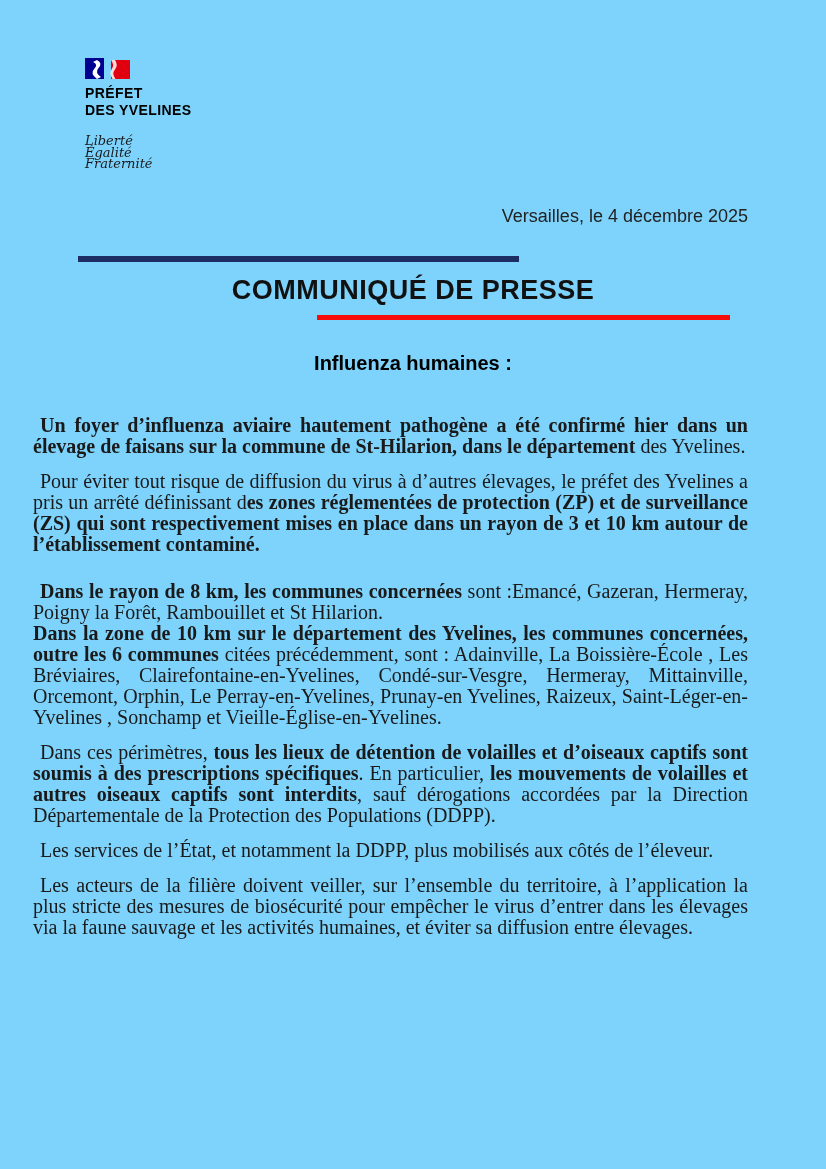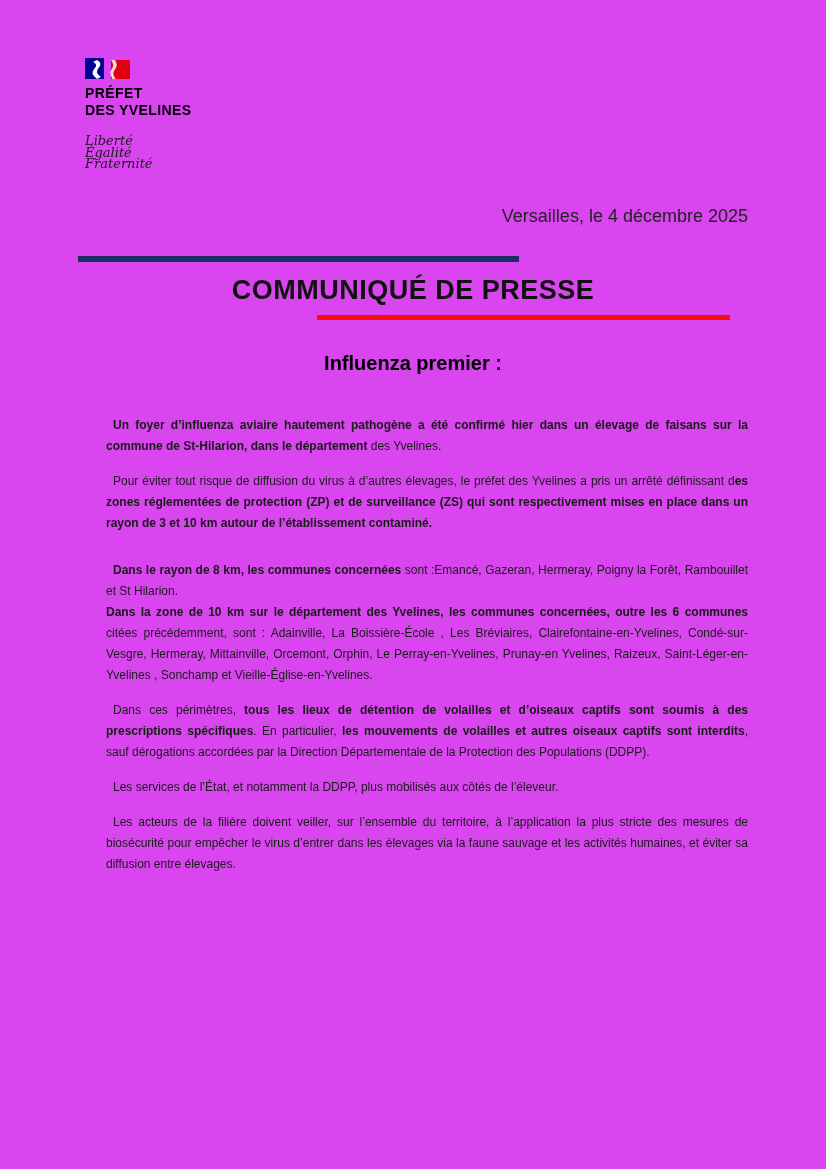--- a/index.html
+++ b/index.html
@@ -3,21 +3,21 @@
 <meta charset="utf-8">
 <style>
   * { box-sizing: border-box; margin: 0; padding: 0; }
   html, body { background: #ffffff; }
   body { font-family: "Liberation Sans", sans-serif; color: #1a1a1a; }
 
   .page {
     position: relative;
     width: 826px;
     height: 1169px;
-    background: #d946ef;
+    background: #7dd3fc;
     overflow: hidden;
   }
 
   
   .masthead { margin: 58px 0 0 85px; width: 200px; }
   .flag { display: block; margin-bottom: 4px; }
   .logo-name {
     font-weight: bold;
     font-size: 14px;
     line-height: 17px;
@@ -60,25 +60,26 @@
     text-align: center;
     font-size: 20px;
     font-weight: bold;
     line-height: 33px;
     color: #000;
   }
   .title span { display: block; }
 
   
   .body {
-    margin: 35px 78px 0 106px;
-    font-size: 12px;
+    margin: 35px 78px 0 33px;
+    font-size: 20px;
     line-height: 21px;
     text-align: justify;
     color: #1a1a1a;
+    font-family: Liberation Serif, serif;
   }
   .para { margin-top: 14px; text-indent: 7px; }
   .para.sp-first { margin-top: 0; }
   .para.sp-large { margin-top: 26px; }
   .para.sp-none  { margin-top: 0; text-indent: 0; }
   .b { font-weight: bold; }
 </style>
 </head>
 <body>
 
@@ -105,21 +106,21 @@
 
   <div class="dateline">Versailles, le 4 décembre 2025</div>
 
   <div class="rule navy" style="background: rgb(28, 45, 99);"></div>
 
   <div class="kicker">COMMUNIQUÉ DE PRESSE</div>
 
   <div class="rule red" style="background: rgb(249, 13, 10);"></div>
 
   <h1 class="title">
-    <span>Influenza premier :</span>
+    <span>Influenza humaines :</span>
   </h1>
 
   <main class="body">
       <p class="para sp-first"><span class="b">Un foyer d’influenza aviaire hautement pathogène a été confirmé hier dans un élevage de faisans sur la commune de St-Hilarion, dans le département</span><span class="r"> des Yvelines.</span></p>
       <p class="para sp-normal"><span class="r">Pour éviter tout risque de diffusion du virus à d’autres élevages, le préfet  des Yvelines a pris un arrêté définissant d</span><span class="b">es zones réglementées de protection (ZP) et de surveillance (ZS) qui sont respectivement mises en place dans un rayon de 3 et 10 km autour de l’établissement contaminé.</span></p>
       <p class="para sp-large"><span class="b">Dans le rayon de 8 km, les communes concernées</span><span class="r"> sont :Emancé, Gazeran, Hermeray, Poigny la Forêt, Rambouillet et St Hilarion.</span></p>
       <p class="para sp-none"><span class="b">Dans la zone de 10 km sur le département des Yvelines, les communes concernées, outre les 6 communes</span><span class="r"> citées précédemment, sont : Adainville, La Boissière-École , Les Bréviaires, Clairefontaine-en-Yvelines, Condé-sur-Vesgre, Hermeray, Mittainville, Orcemont, Orphin, Le Perray-en-Yvelines, Prunay-en Yvelines, Raizeux, Saint-Léger-en-Yvelines , Sonchamp et Vieille-Église-en-Yvelines.</span></p>
       <p class="para sp-normal"><span class="r">Dans ces périmètres, </span><span class="b">tous les lieux de détention de volailles et d’oiseaux captifs sont soumis à des prescriptions spécifiques</span><span class="r">. En particulier, </span><span class="b">les mouvements de volailles et autres oiseaux captifs sont interdits</span><span class="r">, sauf dérogations accordées par la Direction Départementale de la Protection des Populations (DDPP).</span></p>
       <p class="para sp-normal"><span class="r">Les services de l’État, et notamment la DDPP, plus mobilisés aux côtés de l’éleveur.</span></p>
       <p class="para sp-normal"><span class="r">Les acteurs de la filière doivent veiller, sur l’ensemble du territoire, à l’application la plus stricte des mesures de biosécurité pour empêcher le virus d’entrer dans les élevages via la faune sauvage et les activités humaines, et éviter sa diffusion entre élevages.</span></p>

